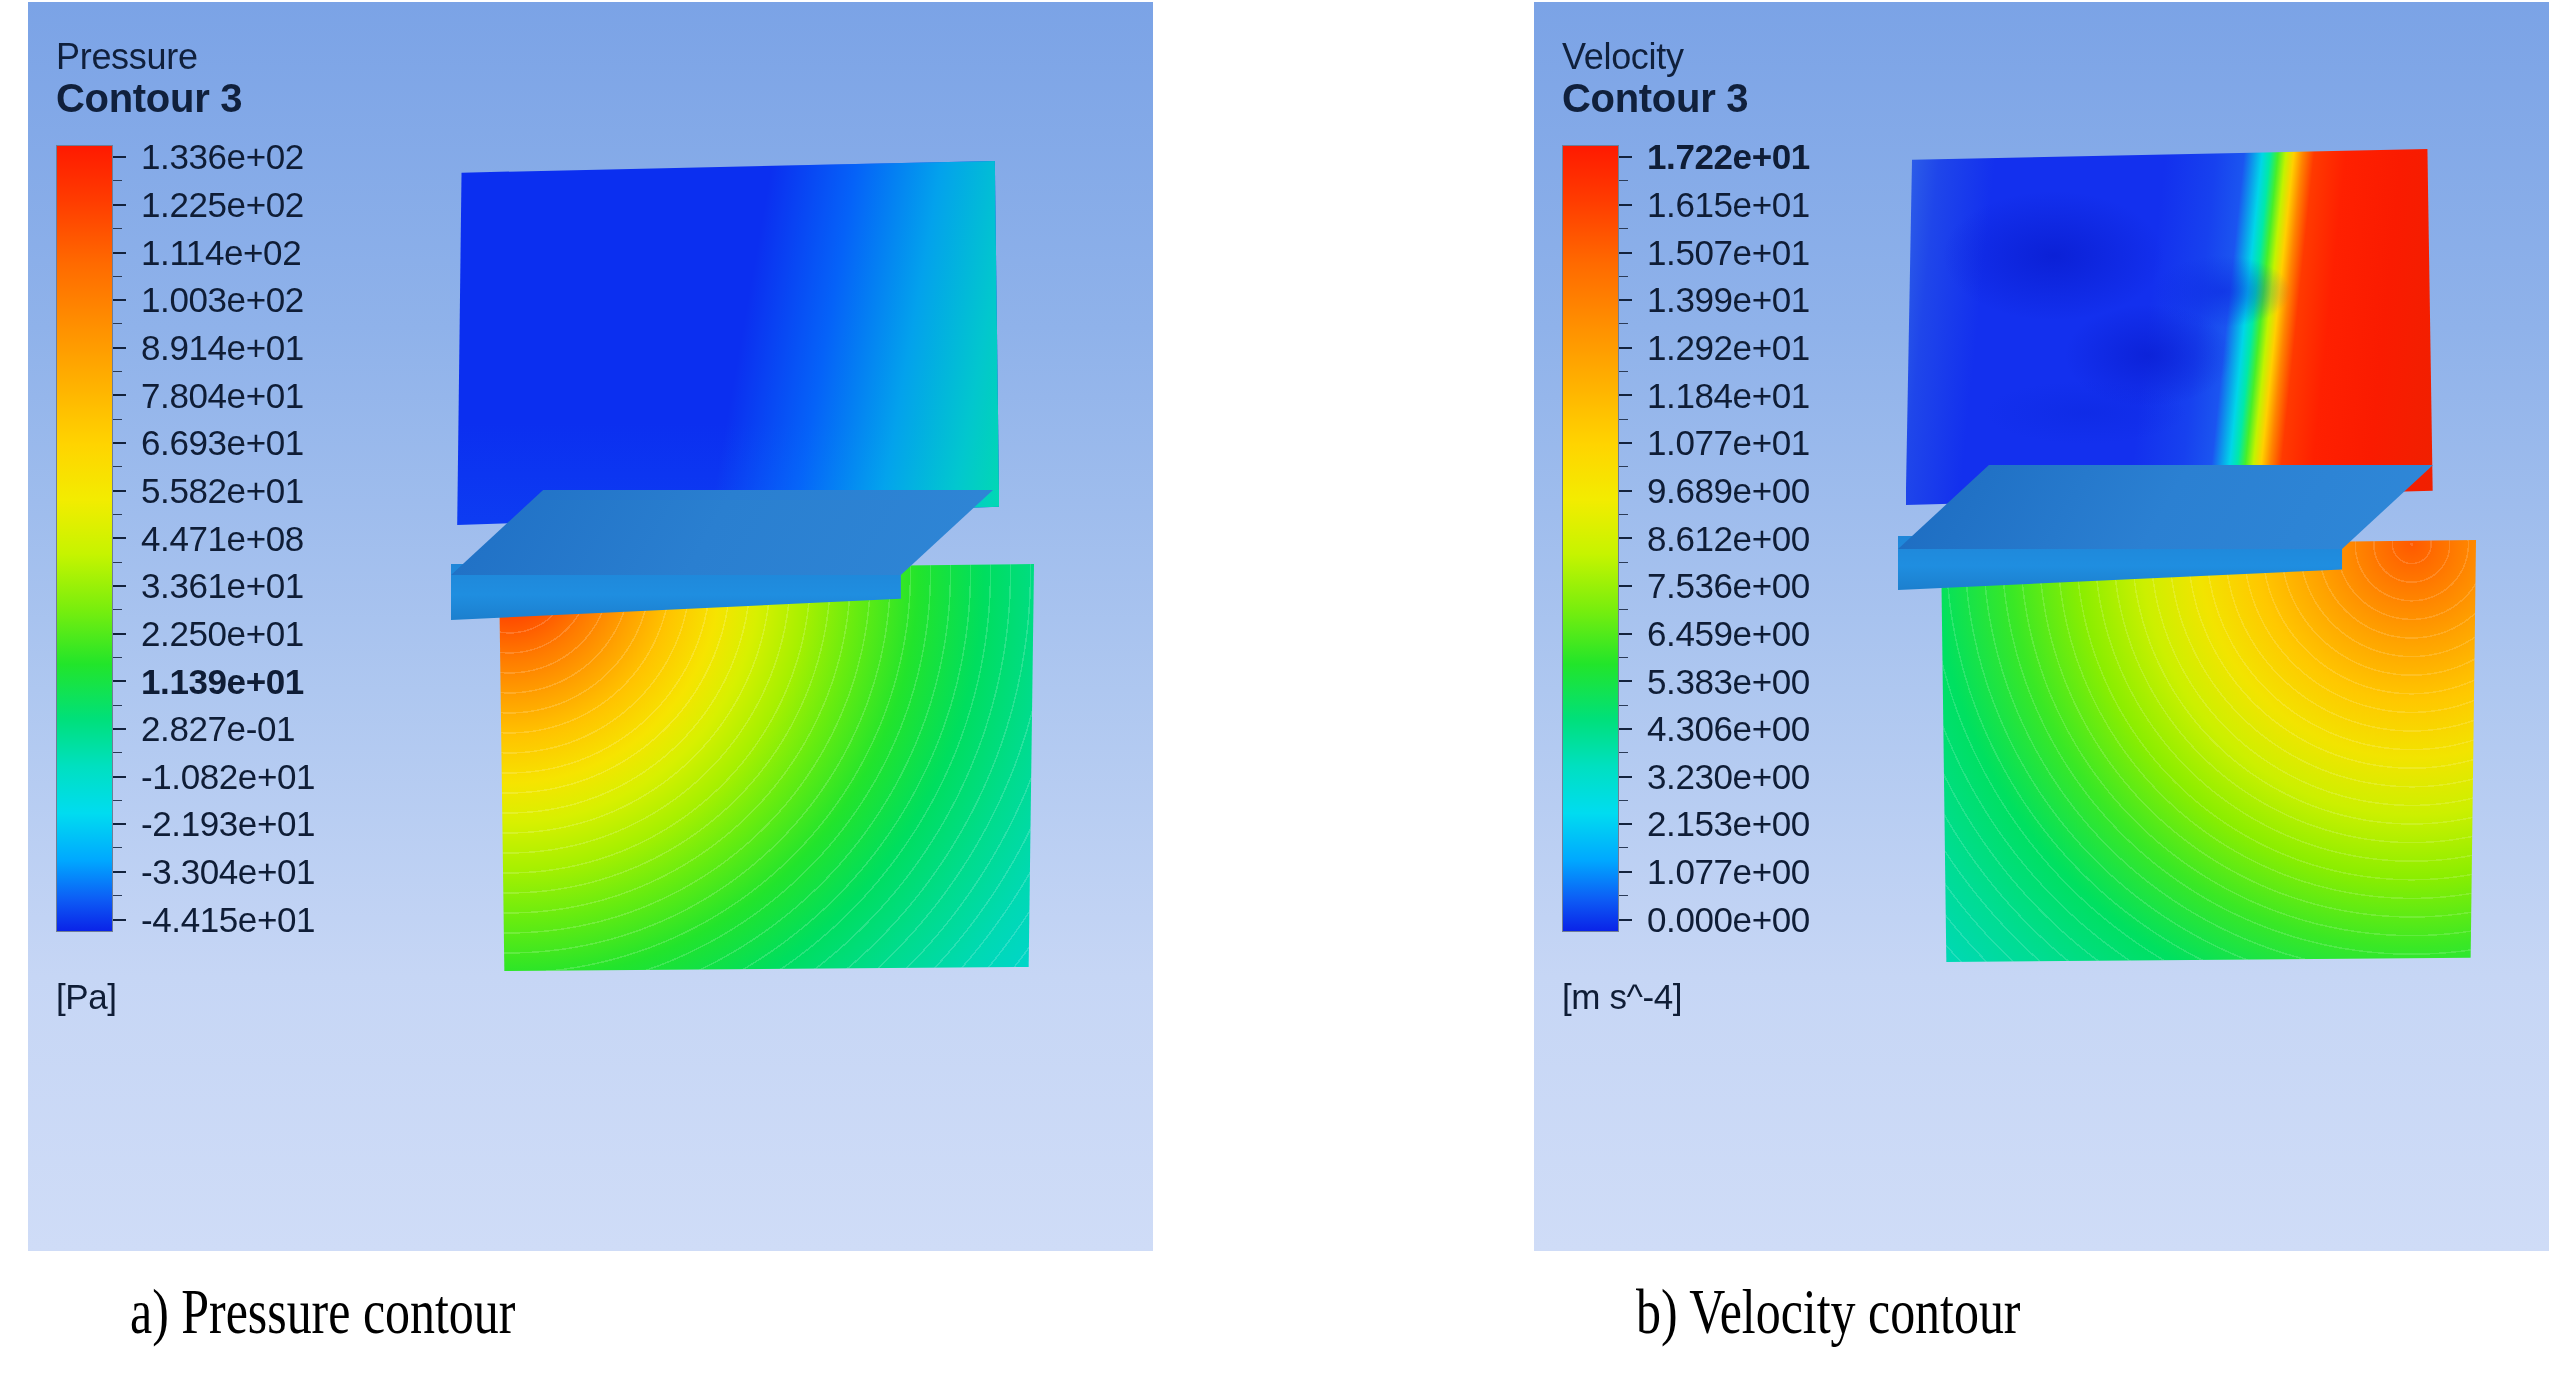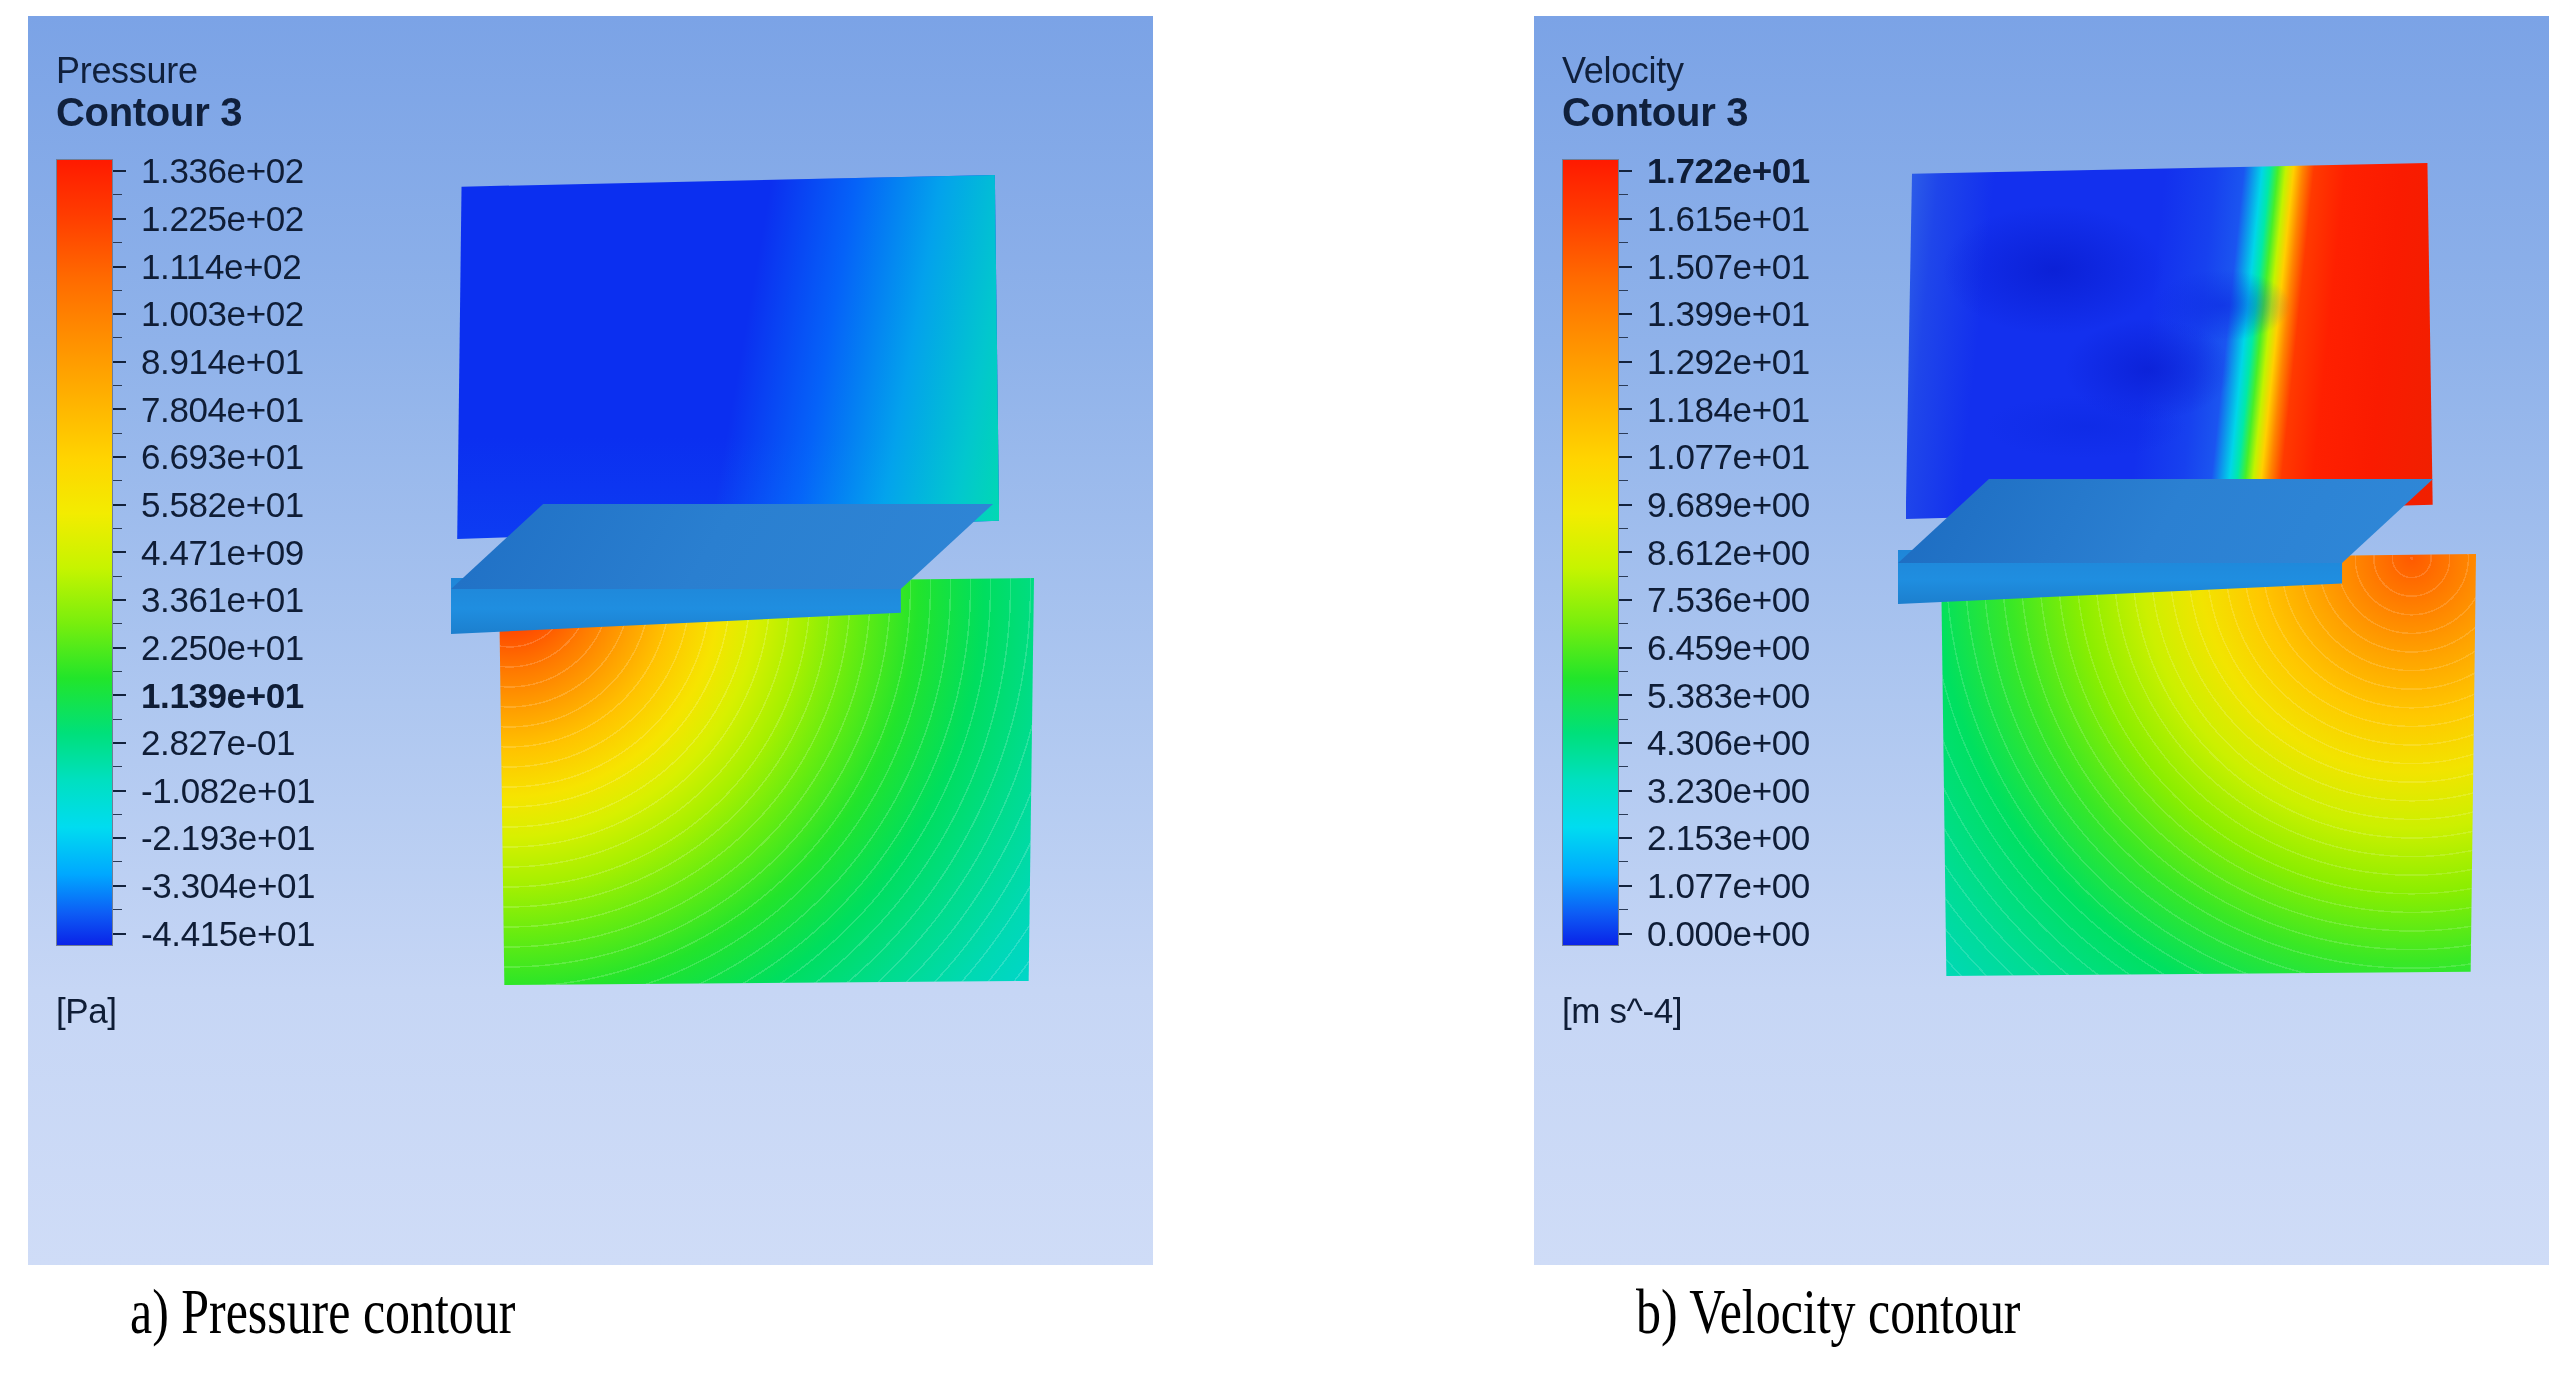--- a/index.html
+++ b/index.html
@@ -7,21 +7,21 @@
     width:2576px;height:1400px;position:relative;overflow:hidden;
     font-family:"Liberation Sans", sans-serif;
   }
 
   .figure-row{
     position:absolute;left:0;top:0;width:2576px;height:1271px;
   }
 
   
   .panel{
-    position:absolute;top:16px;height:1249px;
+    position:absolute;top:2px;height:1249px;
     background:linear-gradient(to bottom,#7ba3e6 0%,#8fb2ea 26%,#aec7f0 55%,#c6d6f5 78%,#cfdcf7 100%);
     overflow:hidden;
   }
   #panel-pressure{left:28px;width:1125px;}
   #panel-velocity{left:1534px;width:1015px;}
 
   
   .legend{position:absolute;left:28px;top:36px;}
   .legend-title{
     color:#10203c;font-size:36px;line-height:1.03;letter-spacing:-0.3px;
@@ -224,21 +224,21 @@
         </div>
         <div class="legend-labels" id="plabels" style="height: 787px;">
             <div style="top: 12.4px;">1.336e+02</div>
             <div style="top: 60px;">1.225e+02</div>
             <div style="top: 108px;">1.114e+02</div>
             <div style="top: 155px;">1.003e+02</div>
             <div style="top: 203px;">8.914e+01</div>
             <div style="top: 251px;">7.804e+01</div>
             <div style="top: 298px;">6.693e+01</div>
             <div style="top: 346px;">5.582e+01</div>
-            <div style="top: 394px;">4.471e+09</div>
+            <div style="top: 394px;">4.471e+08</div>
             <div style="top: 441px;">3.361e+01</div>
             <div style="top: 489px;">2.250e+01</div>
             <div style="top: 537px; font-weight: bold;">1.139e+01</div>
             <div style="top: 584px;">2.827e-01</div>
             <div style="top: 632px;">-1.082e+01</div>
             <div style="top: 679px;">-2.193e+01</div>
             <div style="top: 727px;">-3.304e+01</div>
             <div style="top: 775px;">-4.415e+01</div>
           </div>
       </div>

